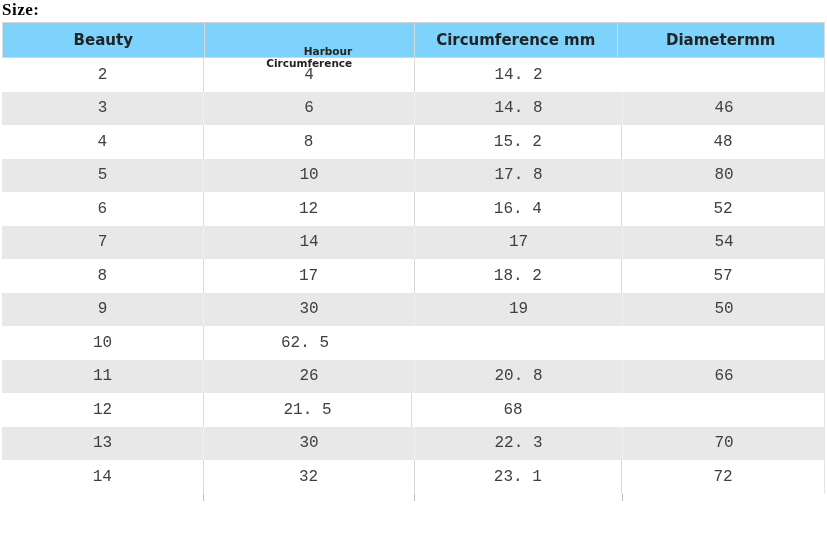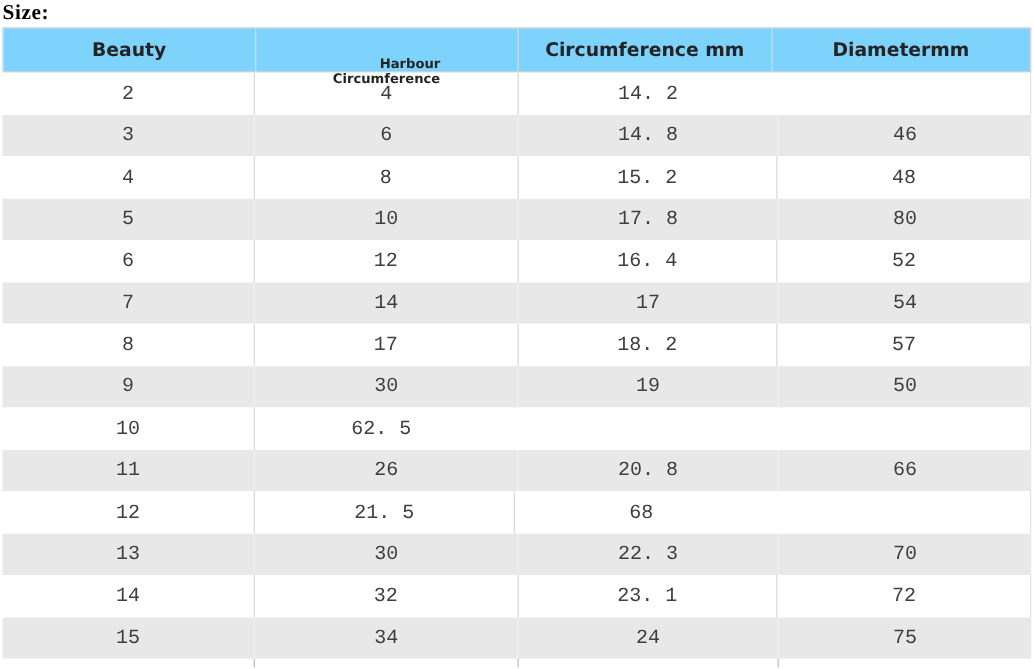--- a/index.html
+++ b/index.html
@@ -173,26 +173,20 @@
       <div class="cell c2">30</div>
       <div class="cell c3">22. 3</div>
       <div class="cell c4">70</div>
     </div>
     <div class="row white">
       <div class="cell c1">14</div>
       <div class="cell c2">32</div>
       <div class="cell c3">23. 1</div>
       <div class="cell c4">72</div>
     </div>
-    <div class="row gray">
-      <div class="cell c1">15</div>
-      <div class="cell c2">34</div>
-      <div class="cell c3">24</div>
-      <div class="cell c4">75</div>
-    </div>
 
     <div class="row partial">
       <div class="cell c1"></div>
       <div class="cell c2"></div>
       <div class="cell c3"></div>
       <div class="cell c4"></div>
     </div>
 
   </div>
 </div>

